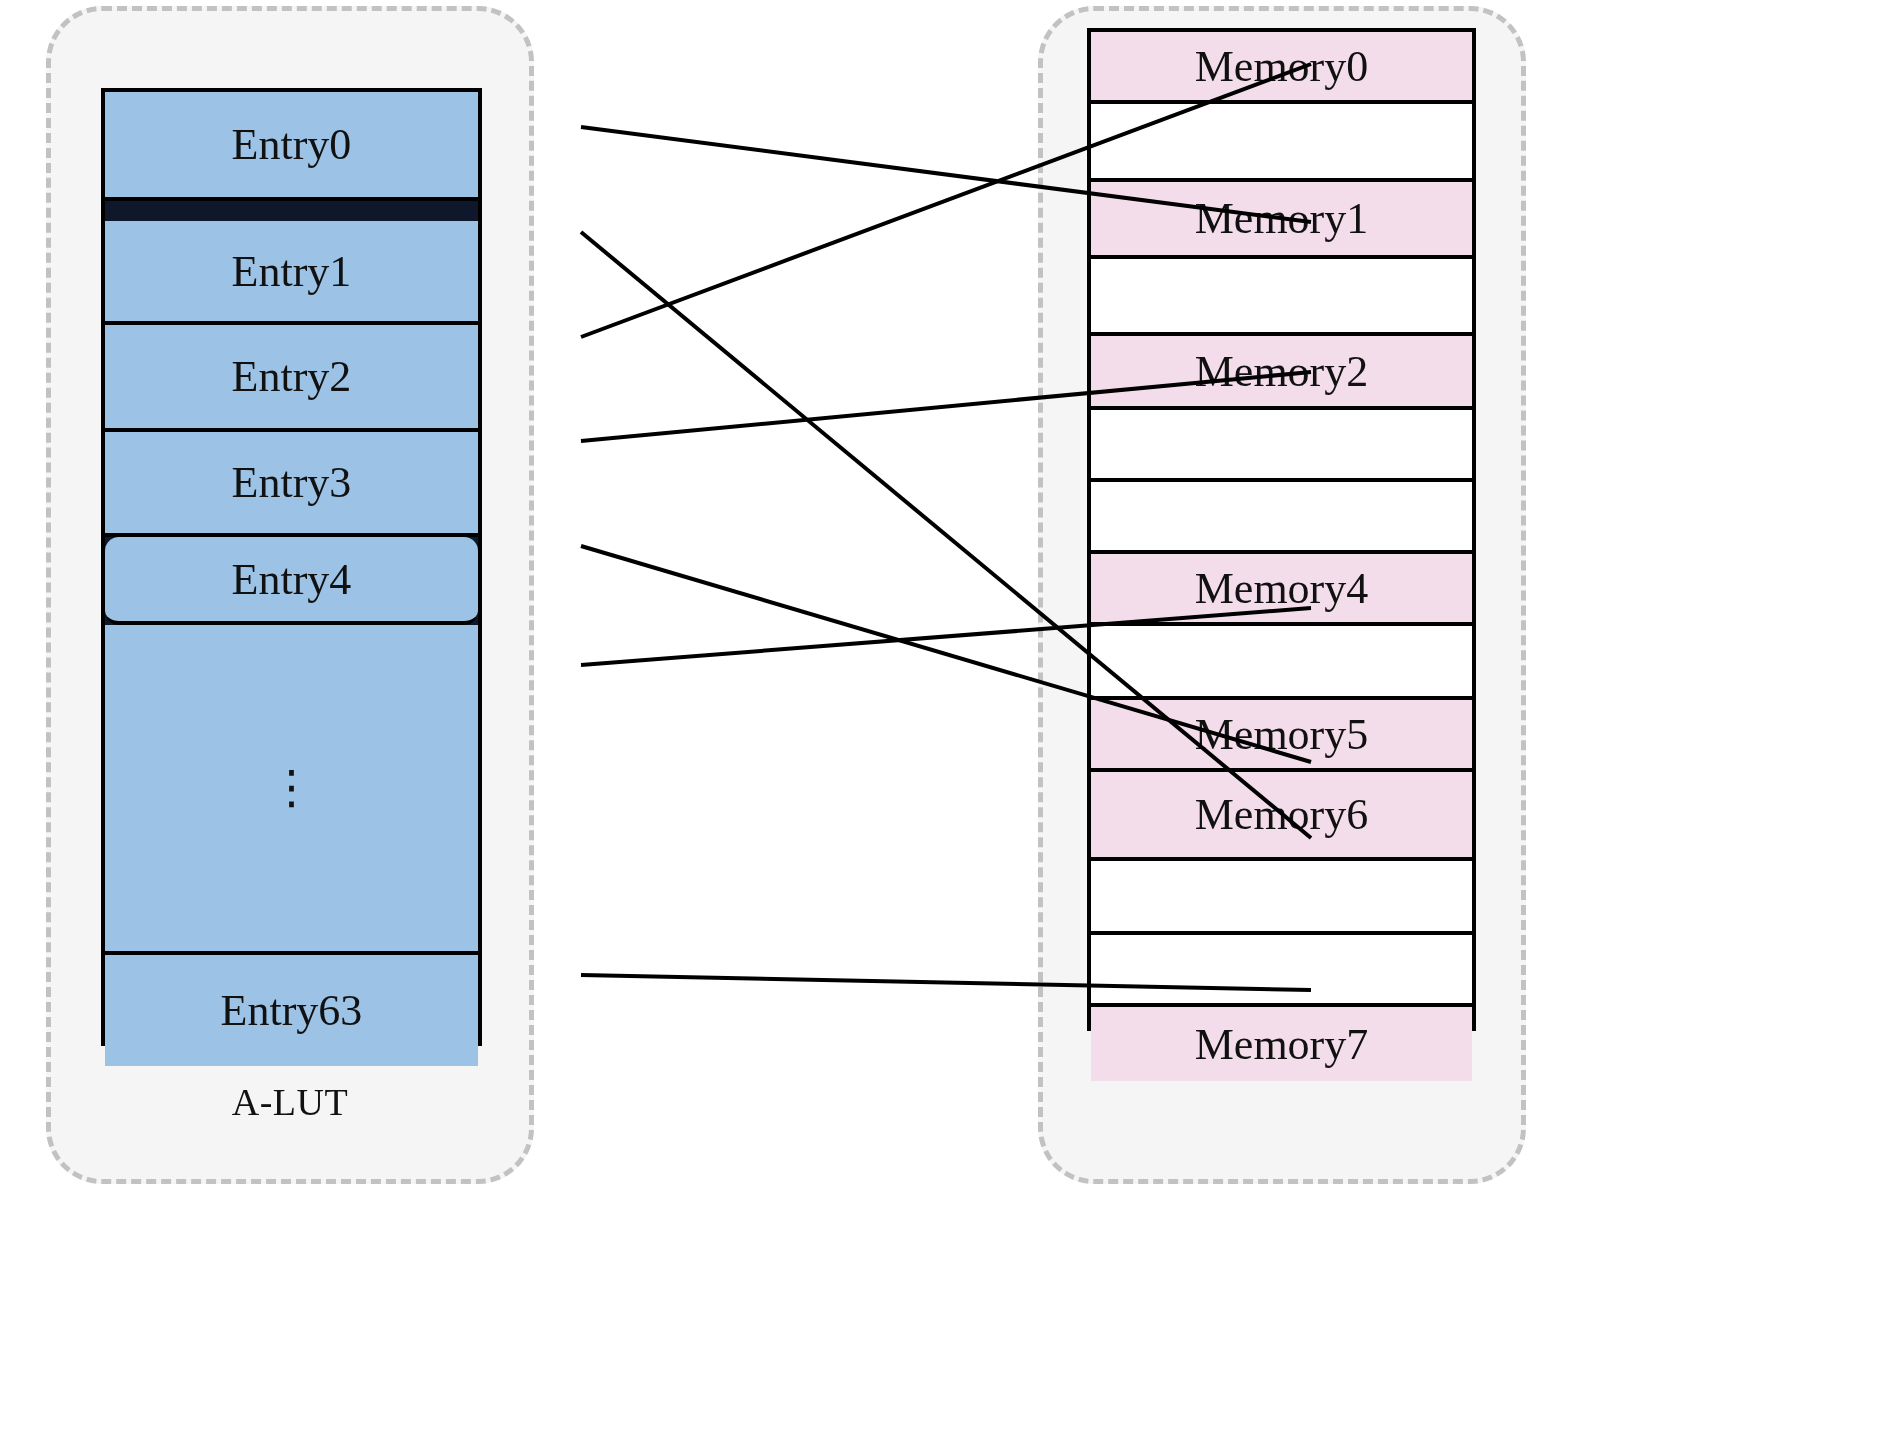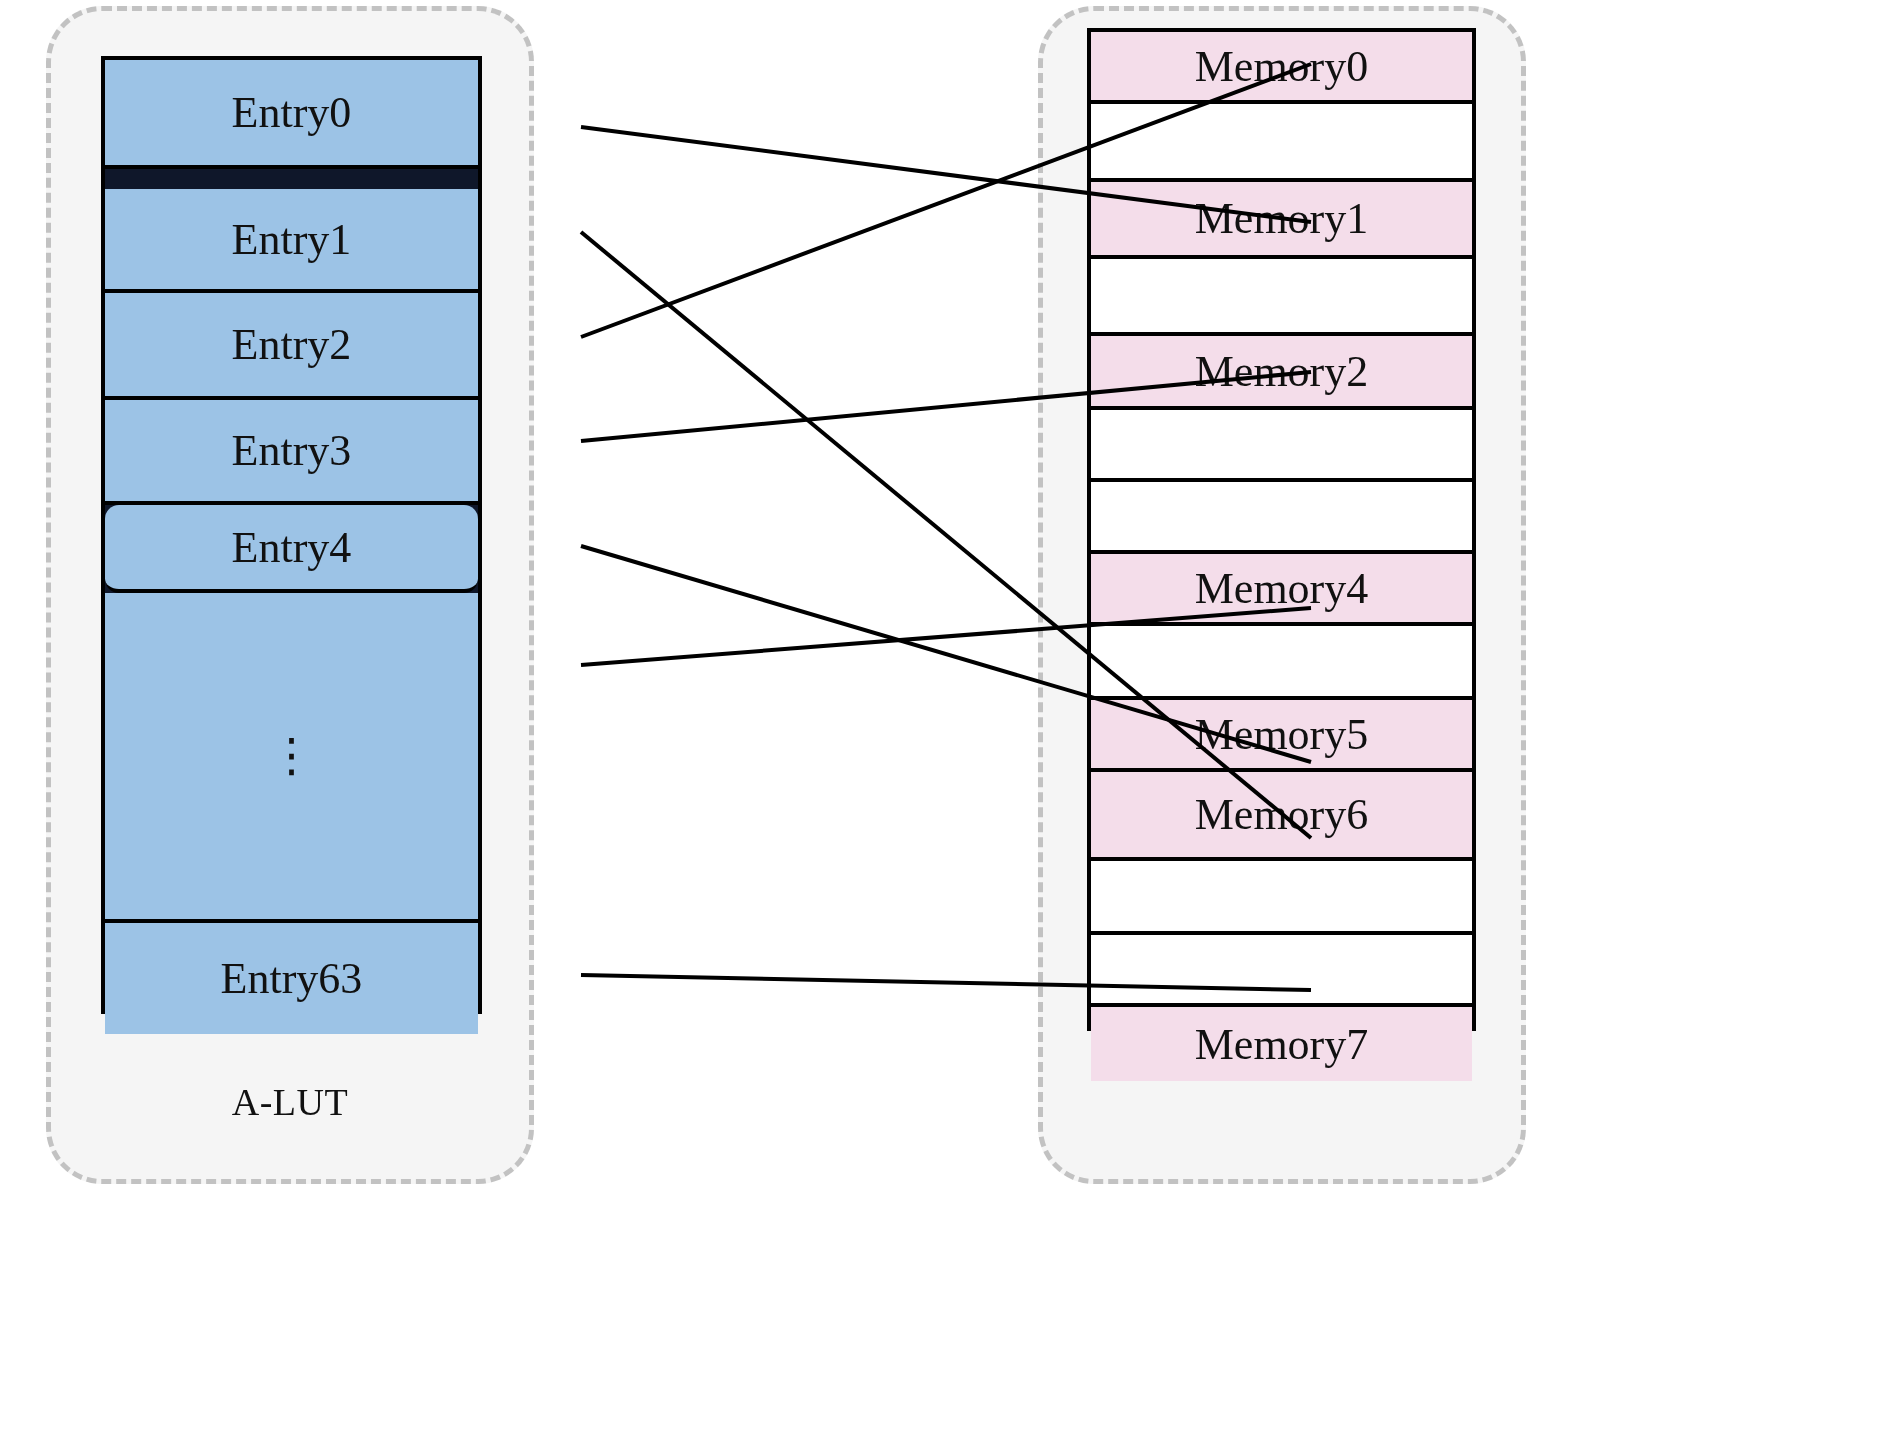--- a/index.html
+++ b/index.html
@@ -38,21 +38,21 @@
   #caption-alut { left: 46px;  top: 1080px; width: 488px; }
   #caption-mem  { left: 1038px; top: 1080px; width: 488px; }
 
   
   .cell-table {
     position: absolute;
     box-sizing: border-box;
     border: 4px solid #000000;
     background: #0f172a;
   }
-  #table-alut { left: 101px;  top: 56px; width: 381px;  height: 958px; }
+  #table-alut { left: 101px;  top: 88px; width: 381px;  height: 958px; }
   #table-mem  { left: 1087px; top: 28px; width: 389px;  height: 1003px; }
 
   .cell {
     box-sizing: border-box;
     position: relative;
     display: flex;
     align-items: center;
     justify-content: center;
     border-bottom: 4px solid #000000;
     font-size: 44px;

